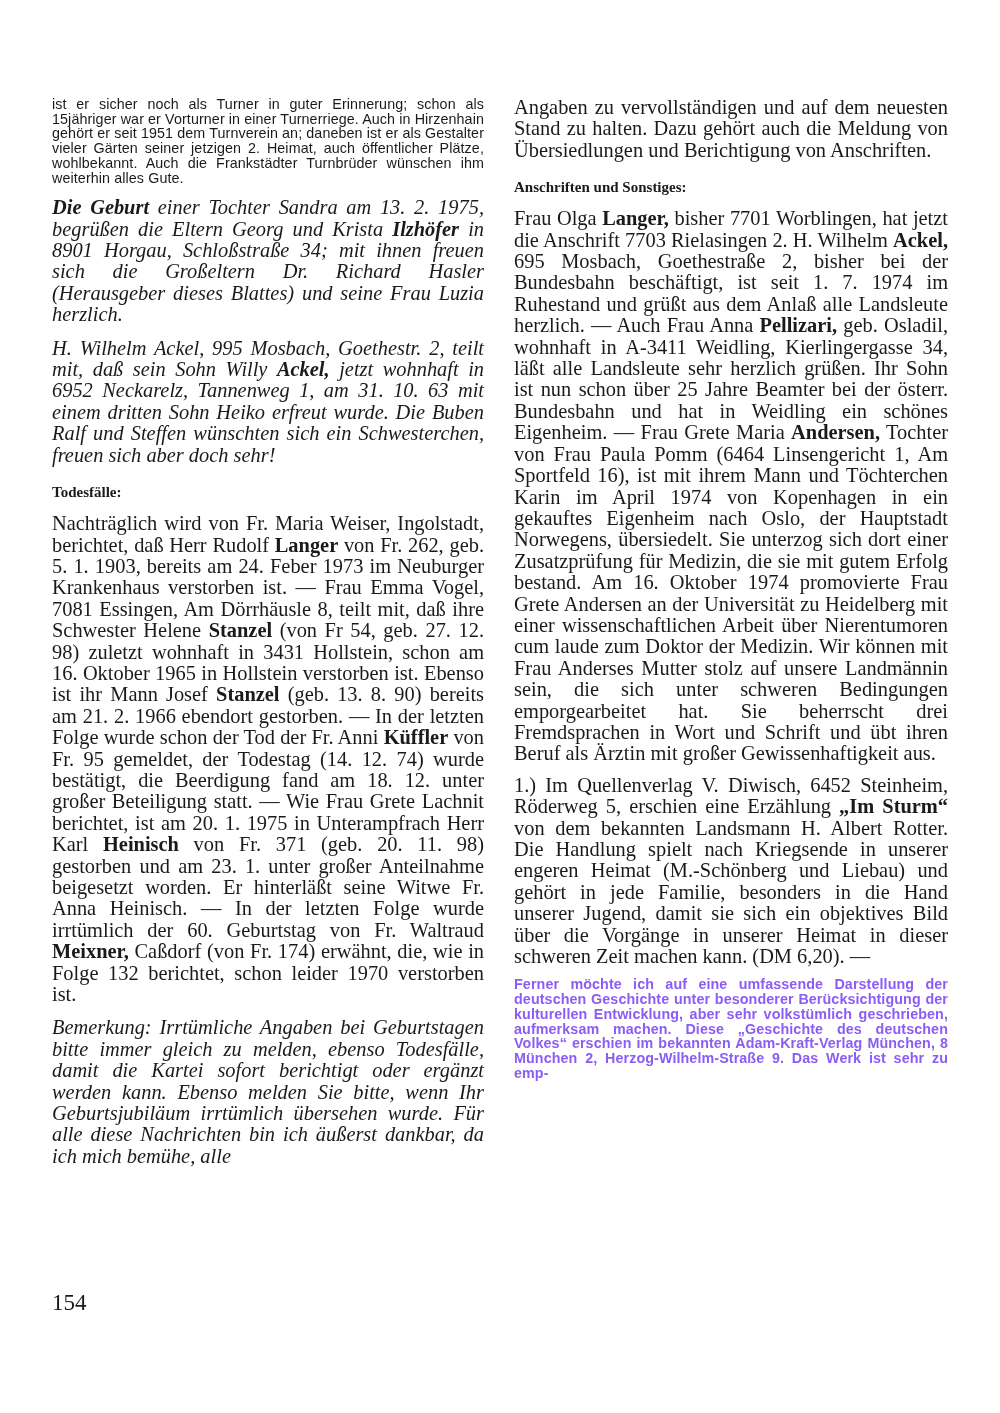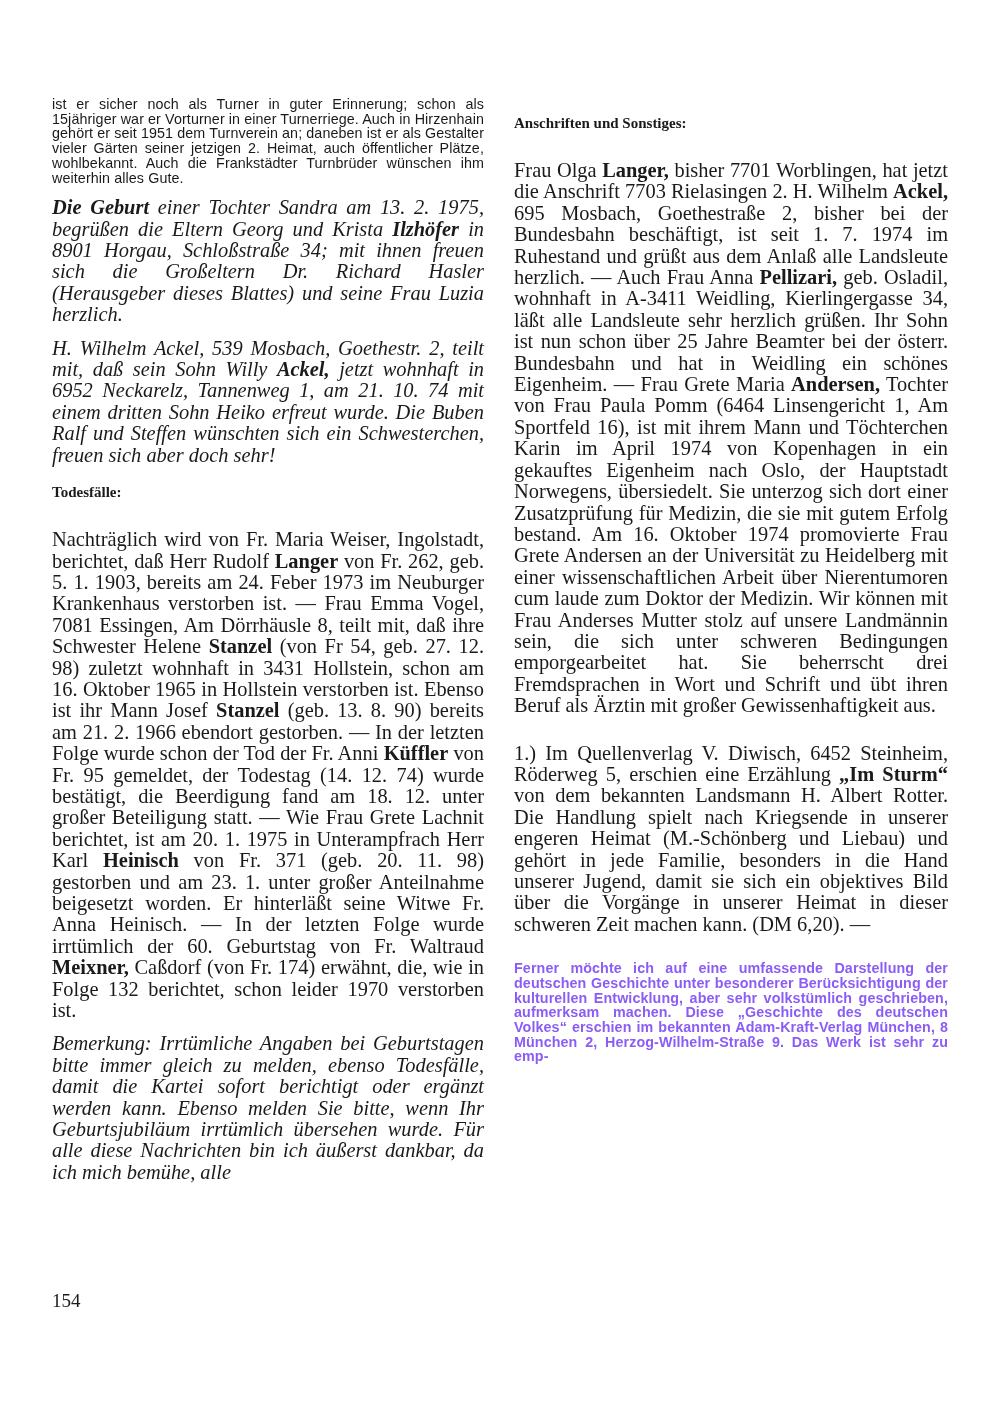--- a/index.html
+++ b/index.html
@@ -11,52 +11,53 @@
     .small {
       font-family: "Liberation Sans", sans-serif;
       font-size: 14.3px; line-height: 14.7px; text-align: justify; margin: 0;
       letter-spacing: 0.1px; font-weight: normal;
     }
     .small.dense { font-weight: bold; color: #8b5cf6; }
     .body {
       font-family: "Liberation Serif", serif;
       font-size: 20.4px; line-height: 21.4px; text-align: justify; margin: 0;
     }
-    .gap-sm { margin-top: 26px; }
+    .gap-sm { margin-top: 10px; }
     .gap-md { margin-top: 12px; font-style: italic; }
     .gap-lg { margin-top: 16px; }
     h3 {
       font-family: "Liberation Serif", serif; font-weight: bold;
       font-size: 15px; line-height: 21px; margin: 0;
     }
     b { font-weight: bold; }
     .page-number {
       position: absolute; left: 52px; top: 1290px;
-      font-family: "Liberation Serif", serif; font-size: 19px;
+      font-family: "Liberation Serif", serif; font-size: 23px;
     }
   </style>
 </head>
 <body>
 
 <div class="page">
 
   <div class="col col-left">
     <p class="small">ist er sicher noch als Turner in guter Erinnerung; schon als 15jähriger war er Vorturner in einer Turnerriege. Auch in Hirzenhain gehört er seit 1951 dem Turnverein an; daneben ist er als Gestalter vieler Gärten seiner jetzigen 2. Heimat, auch öffentlicher Plätze, wohlbekannt. Auch die Frankstädter Turnbrüder wünschen ihm weiterhin alles Gute.</p>
 
     <p class="body gap-md"><b>Die Geburt</b><span> einer Tochter Sandra am 13. 2. 1975, begrüßen die Eltern Georg und Krista </span><b>Ilzhöfer</b><span> in 8901 Horgau, Schloßstraße 34; mit ihnen freuen sich die Großeltern Dr. Richard Hasler (Herausgeber dieses Blattes) und seine Frau Luzia herzlich.</span></p>
 
-    <p class="body gap-md"><span>H. Wilhelm Ackel, 539 Mosbach, Goethestr. 2, teilt mit, daß sein Sohn Willy </span><b>Ackel,</b><span> jetzt wohnhaft in 6952 Neckarelz, Tannenweg 1, am 21. 10. 74 mit einem dritten Sohn Heiko erfreut wurde. Die Buben Ralf und Steffen wünschten sich ein Schwesterchen, freuen sich aber doch sehr!</span></p>
+    <p class="body gap-md"><span>H. Wilhelm Ackel, 995 Mosbach, Goethestr. 2, teilt mit, daß sein Sohn Willy </span><b>Ackel,</b><span> jetzt wohnhaft in 6952 Neckarelz, Tannenweg 1, am 31. 10. 63 mit einem dritten Sohn Heiko erfreut wurde. Die Buben Ralf und Steffen wünschten sich ein Schwesterchen, freuen sich aber doch sehr!</span></p>
 
     <h3 class="gap-lg">Todesfälle:</h3>
     <p class="body gap-sm"><span>Nachträglich wird von Fr. Maria Weiser, Ingolstadt, berichtet, daß Herr Rudolf </span><b>Langer</b><span> von Fr. 262, geb. 5. 1. 1903, bereits am 24. Feber 1973 im Neuburger Krankenhaus verstorben ist. — Frau Emma Vogel, 7081 Essingen, Am Dörrhäusle 8, teilt mit, daß ihre Schwester Helene </span><b>Stanzel</b><span> (von Fr 54, geb. 27. 12. 98) zuletzt wohnhaft in 3431 Hollstein, schon am 16. Oktober 1965 in Hollstein verstorben ist. Ebenso ist ihr Mann Josef </span><b>Stanzel</b><span> (geb. 13. 8. 90) bereits am 21. 2. 1966 ebendort gestorben. — In der letzten Folge wurde schon der Tod der Fr. Anni </span><b>Küffler</b><span> von Fr. 95 gemeldet, der Todestag (14. 12. 74) wurde bestätigt, die Beerdigung fand am 18. 12. unter großer Beteiligung statt. — Wie Frau Grete Lachnit berichtet, ist am 20. 1. 1975 in Unterampfrach Herr Karl </span><b>Heinisch</b><span> von Fr. 371 (geb. 20. 11. 98) gestorben und am 23. 1. unter großer Anteilnahme beigesetzt worden. Er hinterläßt seine Witwe Fr. Anna Heinisch. — In der letzten Folge wurde irrtümlich der 60. Geburtstag von Fr. Waltraud </span><b>Meixner,</b><span> Caßdorf (von Fr. 174) erwähnt, die, wie in Folge 132 berichtet, schon leider 1970 verstorben ist.</span></p>
 
     <p class="body gap-md">Bemerkung: Irrtümliche Angaben bei Geburtstagen bitte immer gleich zu melden, ebenso Todesfälle, damit die Kartei sofort berichtigt oder ergänzt werden kann. Ebenso melden Sie bitte, wenn Ihr Geburtsjubiläum irrtümlich übersehen wurde. Für alle diese Nachrichten bin ich äußerst dankbar, da ich mich bemühe, alle</p>
   </div>
 
   <div class="col col-right">
+    <p class="body">Angaben zu vervollständigen und auf dem neuesten Stand zu halten. Dazu gehört auch die Meldung von Übersiedlungen und Berichtigung von Anschriften.</p>
 
     <h3 class="gap-lg">Anschriften und Sonstiges:</h3>
     <p class="body gap-sm"><span>Frau Olga </span><b>Langer,</b><span> bisher 7701 Worblingen, hat jetzt die Anschrift 7703 Rielasingen 2. H. Wilhelm </span><b>Ackel,</b><span> 695 Mosbach, Goethestraße 2, bisher bei der Bundesbahn beschäftigt, ist seit 1. 7. 1974 im Ruhestand und grüßt aus dem Anlaß alle Landsleute herzlich. — Auch Frau Anna </span><b>Pellizari,</b><span> geb. Osladil, wohnhaft in A-3411 Weidling, Kierlingergasse 34, läßt alle Landsleute sehr herzlich grüßen. Ihr Sohn ist nun schon über 25 Jahre Beamter bei der österr. Bundesbahn und hat in Weidling ein schönes Eigenheim. — Frau Grete Maria </span><b>Andersen,</b><span> Tochter von Frau Paula Pomm (6464 Linsengericht 1, Am Sportfeld 16), ist mit ihrem Mann und Töchterchen Karin im April 1974 von Kopenhagen in ein gekauftes Eigenheim nach Oslo, der Hauptstadt Norwegens, übersiedelt. Sie unterzog sich dort einer Zusatzprüfung für Medizin, die sie mit gutem Erfolg bestand. Am 16. Oktober 1974 promovierte Frau Grete Andersen an der Universität zu Heidelberg mit einer wissenschaftlichen Arbeit über Nierentumoren cum laude zum Doktor der Medizin. Wir können mit Frau Anderses Mutter stolz auf unsere Landmännin sein, die sich unter schweren Bedingungen emporgearbeitet hat. Sie beherrscht drei Fremdsprachen in Wort und Schrift und übt ihren Beruf als Ärztin mit großer Gewissenhaftigkeit aus.</span></p>
 
     <p class="body gap-sm"><span>1.) Im Quellenverlag V. Diwisch, 6452 Steinheim, Röderweg 5, erschien eine Erzählung </span><b>„Im Sturm“</b><span> von dem bekannten Landsmann H. Albert Rotter. Die Handlung spielt nach Kriegsende in unserer engeren Heimat (M.-Schönberg und Liebau) und gehört in jede Familie, besonders in die Hand unserer Jugend, damit sie sich ein objektives Bild über die Vorgänge in unserer Heimat in dieser schweren Zeit machen kann. (DM 6,20). —</span></p>
 
     <p class="small dense gap-sm">Ferner möchte ich auf eine umfassende Darstellung der deutschen Geschichte unter besonderer Berücksichtigung der kulturellen Entwicklung, aber sehr volkstümlich geschrieben, aufmerksam machen. Diese „Geschichte des deutschen Volkes“ erschien im bekannten Adam-Kraft-Verlag München, 8 München 2, Herzog-Wilhelm-Straße 9. Das Werk ist sehr zu emp-</p>
   </div>
 
   <div class="page-number">154</div>

